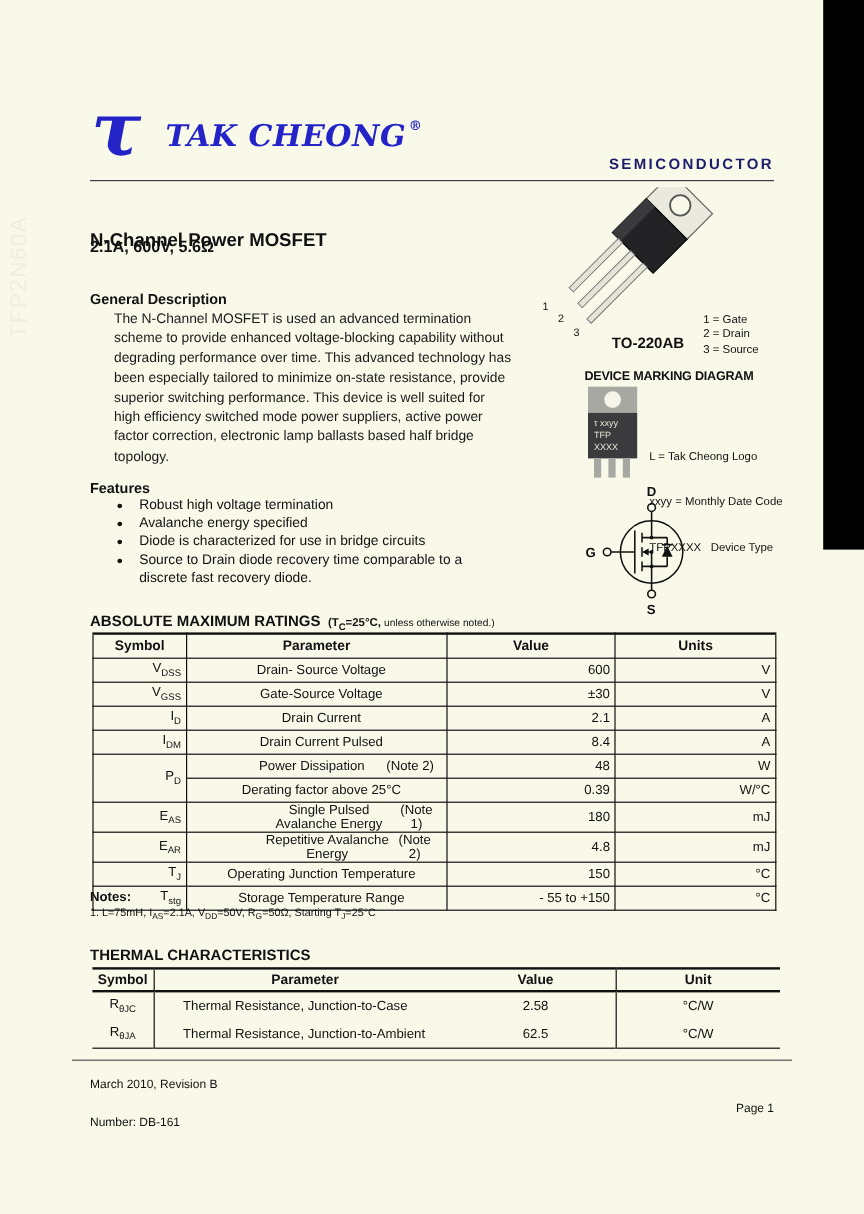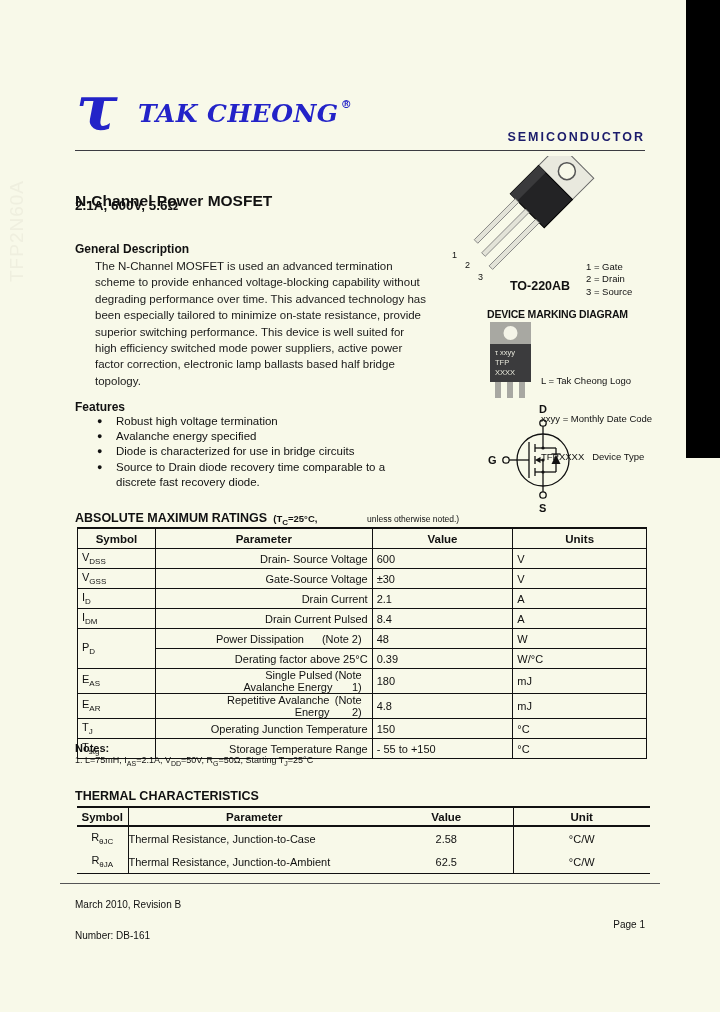--- a/index.html
+++ b/index.html
@@ -52,42 +52,42 @@
   
   .mark-head{left:487px;top:308px;font-size:10.5px;font-weight:bold;letter-spacing:-.2px;}
   .mark-svg{left:487px;top:322px;}
   .mark-legend{left:541px;top:349px;font-size:9.5px;line-height:12.8px;white-space:pre;}
 
   .sym-svg{left:478px;top:396px;}
 
   
   .amr-head{left:75px;top:511px;font-size:12.5px;font-weight:bold;}
   .amr-cond{font-size:9.5px;}
-  .amr-cond-small{font-size:8.5px;font-weight:normal;margin-left:47px;}
+  .amr-cond-small{font-size:8.5px;font-weight:normal;}
   sub{font-size:8px;}
   table{border-collapse:collapse;}
   .amr-table{left:77px;top:527px;}
   .amr-table table{width:570px;border:1px solid #111;border-top:2px solid #111;}
   .amr-table th{border:1px solid #111;border-bottom:1.5px solid #111;font-size:11.5px;height:19px;padding:0;}
-  .amr-table td{border:1px solid #111;font-size:11px;height:19px;padding:0 4px;text-align:left;}
-  .amr-table td.param{text-align:right;padding-left:12px;}
+  .amr-table td{border:1px solid #111;font-size:11px;height:19px;padding:0 4px;text-align:right;}
+  .amr-table td.param{text-align:center;padding-left:12px;}
   .param-flex{display:flex;justify-content:space-between;padding-right:6px;margin-left:48px;}
 
   
   .notes-head{left:75px;top:742px;font-size:11px;font-weight:bold;}
   .notes-body{left:75px;top:755px;font-size:9px;line-height:11.5px;}
   .notes-body sub{font-size:7px;}
 
   
   .thm-head{left:75px;top:789px;font-size:12.5px;font-weight:bold;}
   .thm-table{left:77px;top:806px;}
   .thm-table table{width:573px;border-bottom:1px solid #111;}
   .thm-table th{border-top:2px solid #111;border-bottom:2px solid #111;font-size:11.5px;height:17px;padding:0;}
   .thm-table td{font-size:11px;height:23px;padding:0 4px;text-align:center;}
-  .thm-table td.param{text-align:left;padding-left:0;}
+  .thm-table td.param{text-align:left;padding-left:24px;}
   .vline-r{border-right:1px solid #111;}
 
   
   .footer-rule{left:60px;top:883px;width:600px;border-top:1px solid #555;height:0;}
   .footer-number{left:75px;top:930px;font-size:10px;}
   .footer-rev{left:75px;top:899px;font-size:10px;}
   .footer-page{right:75px;top:919px;font-size:10px;}
 
   svg text{font-family:"Liberation Sans", sans-serif;}
 </style>

